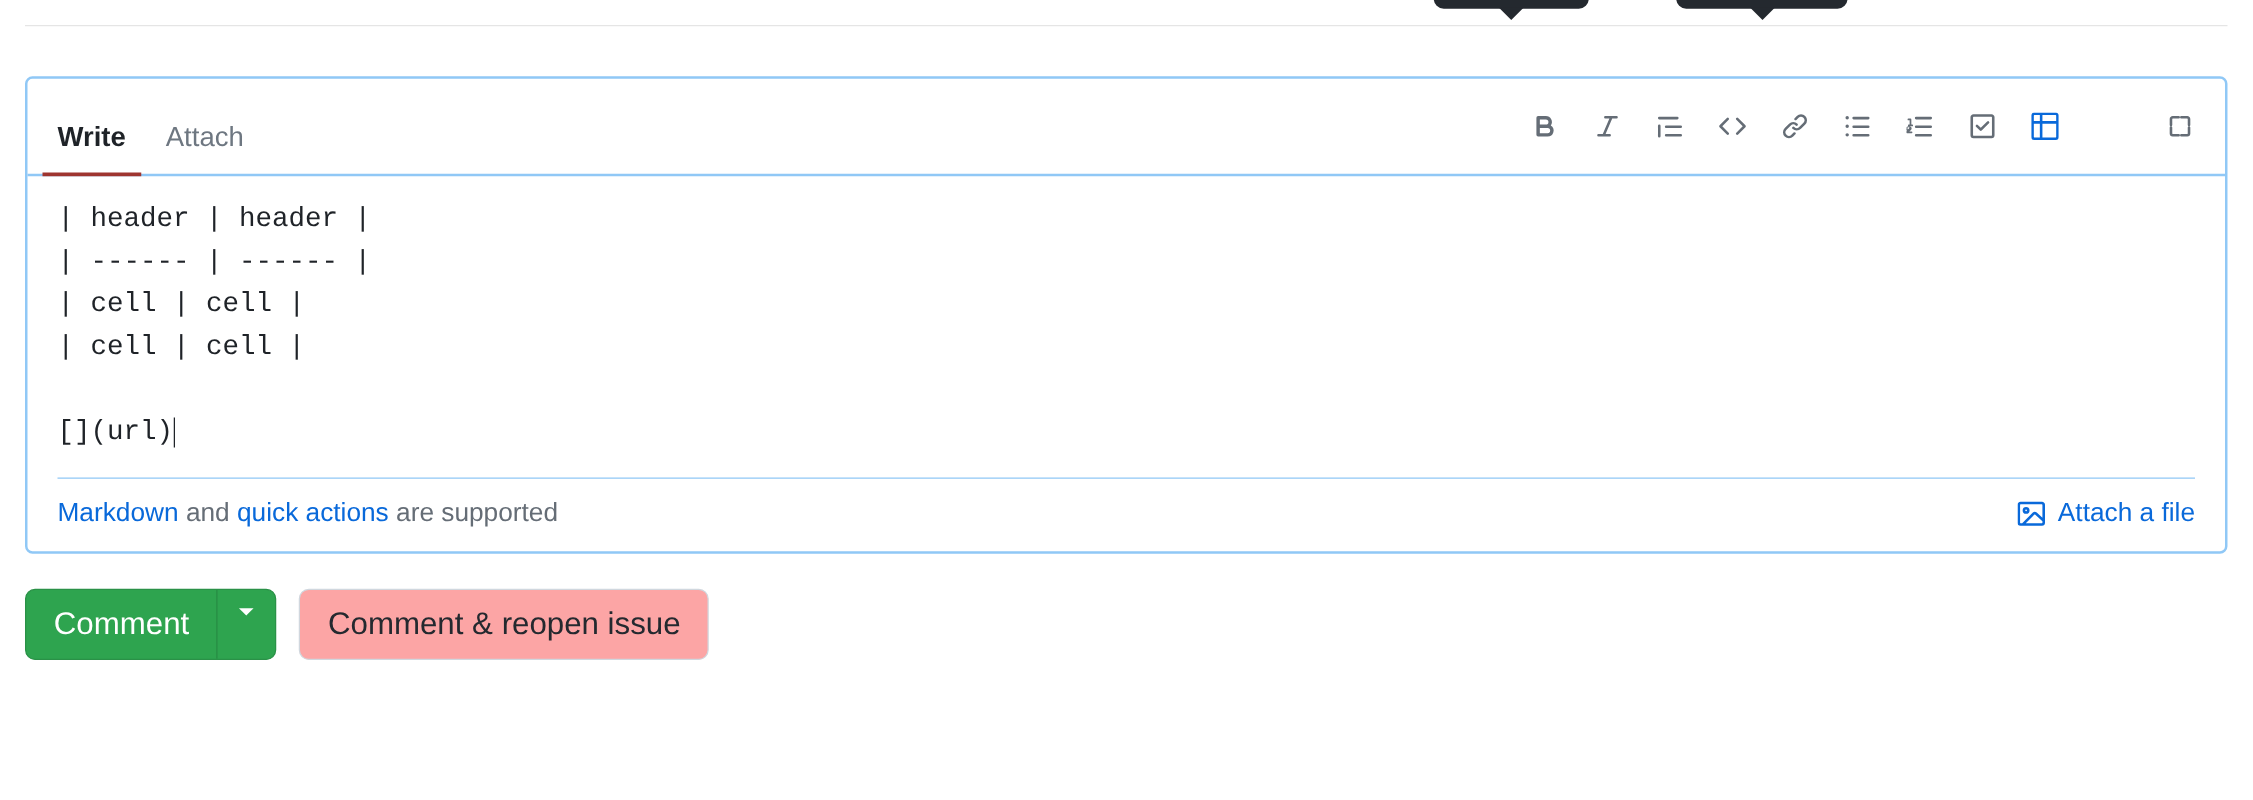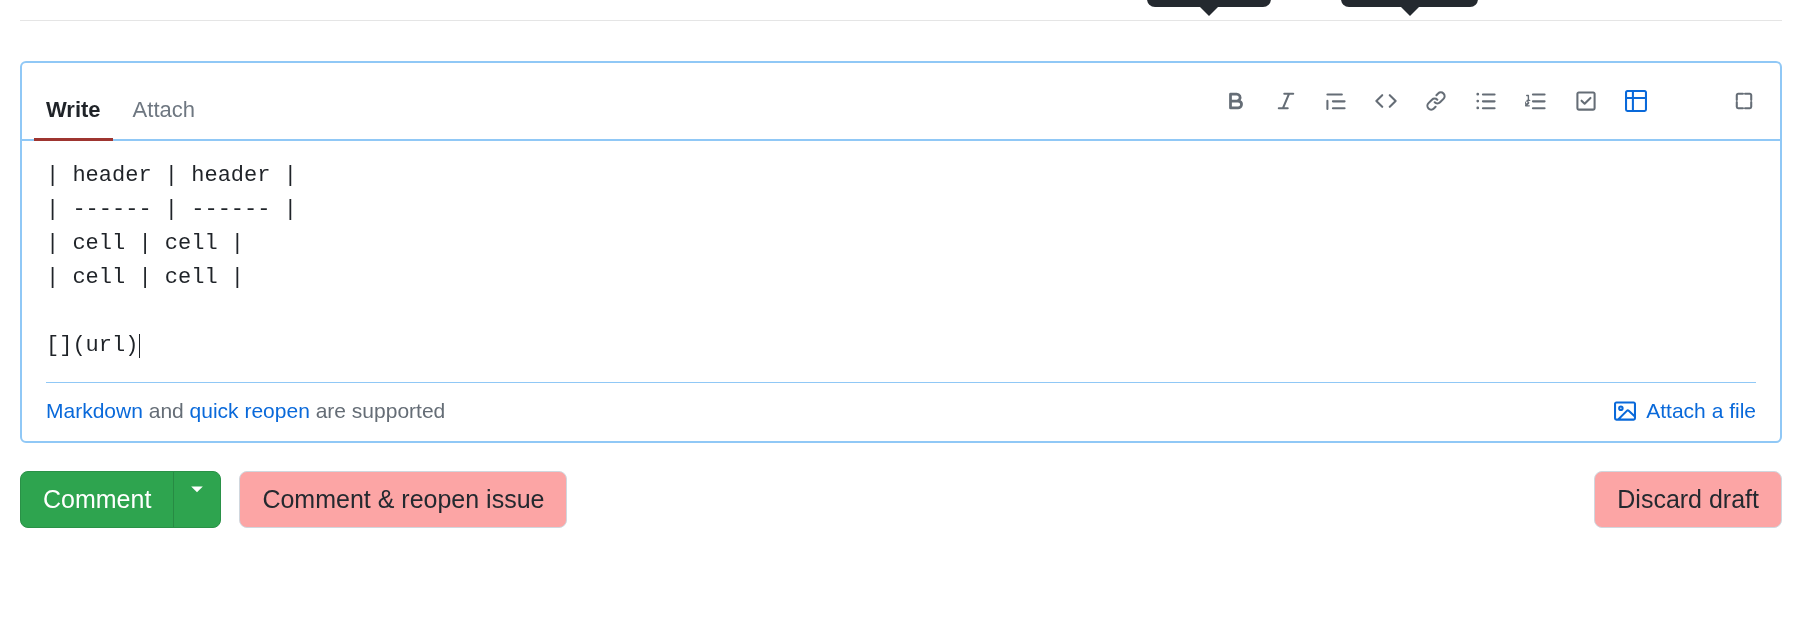--- a/index.html
+++ b/index.html
@@ -130,21 +130,21 @@
 | ------ | ------ |
 | cell | cell |
 | cell | cell |
 
 [](url)</span><span class="cursor"></span></div>
 
     <div class="inner-divider"></div>
 
     <div class="footer-row">
       <div class="footer-left">
-        <a href="#">Markdown</a><span> and </span><a href="#">quick reopen</a><span> are supported</span>
+        <a href="#">Markdown</a><span> and </span><a href="#">quick actions</a><span> are supported</span>
       </div>
       <a class="footer-right">
         <svg viewBox="0 0 16 16">
             <path d="M16 13.25A1.75 1.75 0 0 1 14.25 15H1.75A1.75 1.75 0 0 1 0 13.25V2.75C0 1.784.784 1 1.75 1h12.5c.966 0 1.75.784 1.75 1.75ZM1.75 2.5a.25.25 0 0 0-.25.25v10.5c0 .138.112.25.25.25h.94l.03-.03 6.077-6.078a1.75 1.75 0 0 1 2.412-.06L14.5 10.31V2.75a.25.25 0 0 0-.25-.25Zm12.5 11a.25.25 0 0 0 .25-.25v-.917l-4.298-3.889a.25.25 0 0 0-.344.009L4.81 13.5ZM7 6a2 2 0 1 1-3.999.001A2 2 0 0 1 7 6ZM5.5 6a.5.5 0 1 0-1 0 .5.5 0 0 0 1 0Z"></path>
           </svg>
         <span>Attach a file</span>
       </a>
     </div>
 
   </div>
@@ -154,18 +154,15 @@
       <button class="btn btn-primary">
         <span class="btn-label">Comment</span>
         <span class="btn-caret">
           <svg viewBox="0 0 12 8">
               <path d="M1 1l5 5 5-5"></path>
             </svg>
         </span>
       </button>
       <button class="btn btn-secondary">Comment &amp; reopen issue</button>
     </div>
-    <div class="actions-right">
-      <button class="btn btn-secondary">Discard draft</button>
-    </div>
   </div>
 
 </div>
 
 </body></html>

